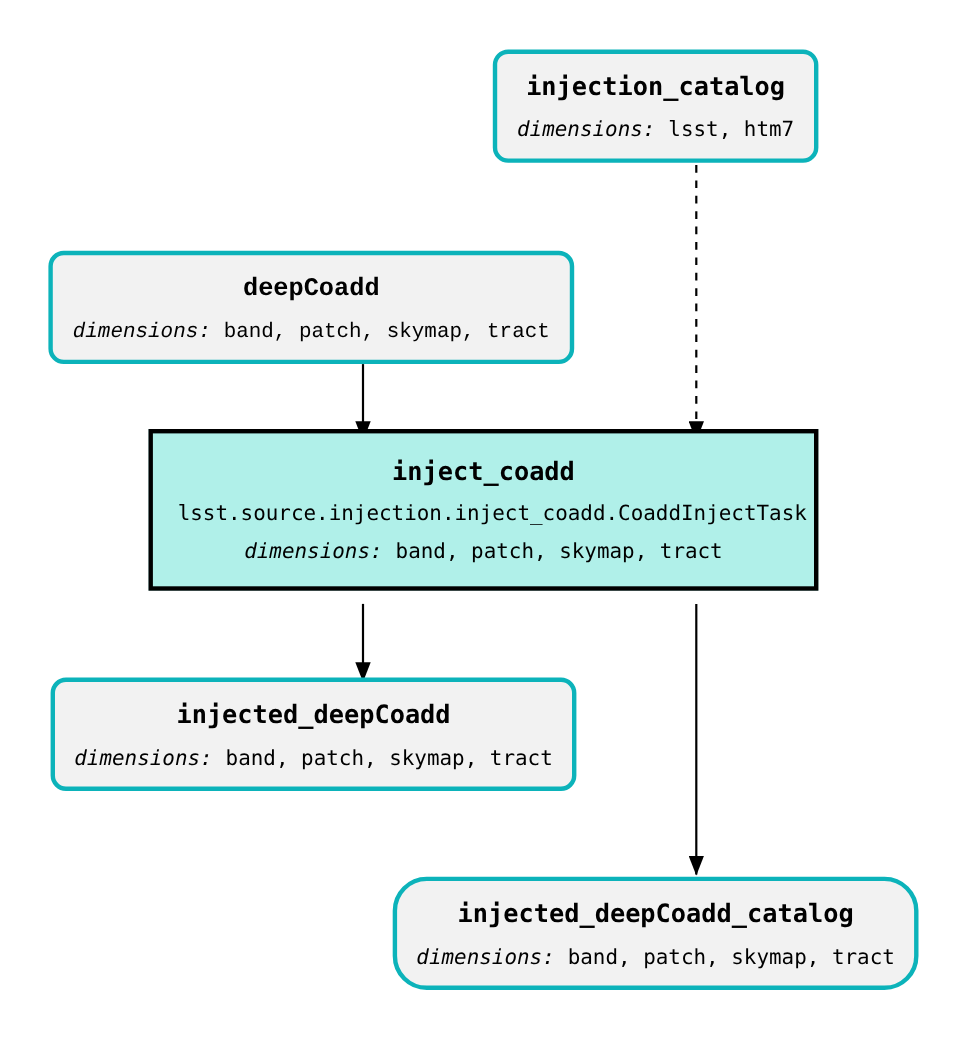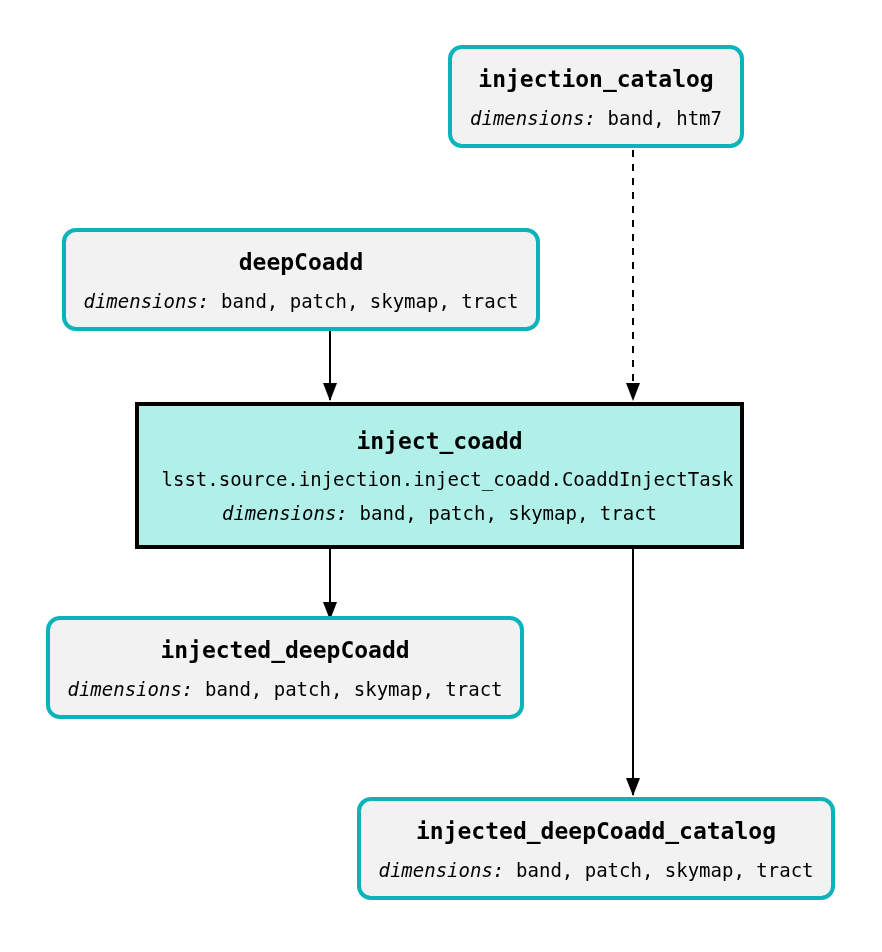--- a/index.html
+++ b/index.html
@@ -81,46 +81,46 @@
     </defs>
     <line class="edge" x1="330" y1="331" x2="330" y2="400" marker-end="url(#arrow)"></line>
     <line class="edge dashed" x1="633" y1="150" x2="633" y2="400" marker-end="url(#arrow)"></line>
     <line class="edge" x1="330" y1="549" x2="330" y2="619" marker-end="url(#arrow)"></line>
     <line class="edge" x1="633" y1="549" x2="633" y2="795" marker-end="url(#arrow)"></line>
   </svg>
 
   <div class="node dataset" style="left:448px; top:45px; width:296px; height:103px;">
     <div class="node-title">injection_catalog</div>
     <div class="node-dims">
-      <span class="dims-label">dimensions:</span><span class="dims-value">band, htm7</span>
+      <span class="dims-label">dimensions:</span><span class="dims-value">lsst, htm7</span>
     </div>
   </div>
 
-  <div class="node dataset" style="left:62px; top:228px; width:478px; height:103px;">
+  <div class="node dataset" style="left:44px; top:228px; width:478px; height:103px;font-family:Liberation Mono, monospace;">
     <div class="node-title">deepCoadd</div>
     <div class="node-dims">
       <span class="dims-label">dimensions:</span><span class="dims-value">band, patch, skymap, tract</span>
     </div>
   </div>
 
-  <div class="node task" style="left:135px; top:402px; width:609px; height:147px;">
+  <div class="node task" style="left:135px; top:390px; width:609px; height:147px;">
     <div class="node-title">inject_coadd</div>
     <div class="node-class">lsst.source.injection.inject_coadd.CoaddInjectTask</div>
     <div class="node-dims">
       <span class="dims-label">dimensions:</span><span class="dims-value">band, patch, skymap, tract</span>
     </div>
   </div>
 
   <div class="node dataset" style="left:46px; top:616px; width:478px; height:103px;">
     <div class="node-title">injected_deepCoadd</div>
     <div class="node-dims">
       <span class="dims-label">dimensions:</span><span class="dims-value">band, patch, skymap, tract</span>
     </div>
   </div>
 
-  <div class="node dataset" style="left:357px; top:797px; width:478px; height:103px;">
+  <div class="node dataset" style="left:357px; top:797px; width:478px; height:103px;border-radius:31px;">
     <div class="node-title">injected_deepCoadd_catalog</div>
     <div class="node-dims">
       <span class="dims-label">dimensions:</span><span class="dims-value">band, patch, skymap, tract</span>
     </div>
   </div>
 
 </div>
 
 </body></html>

